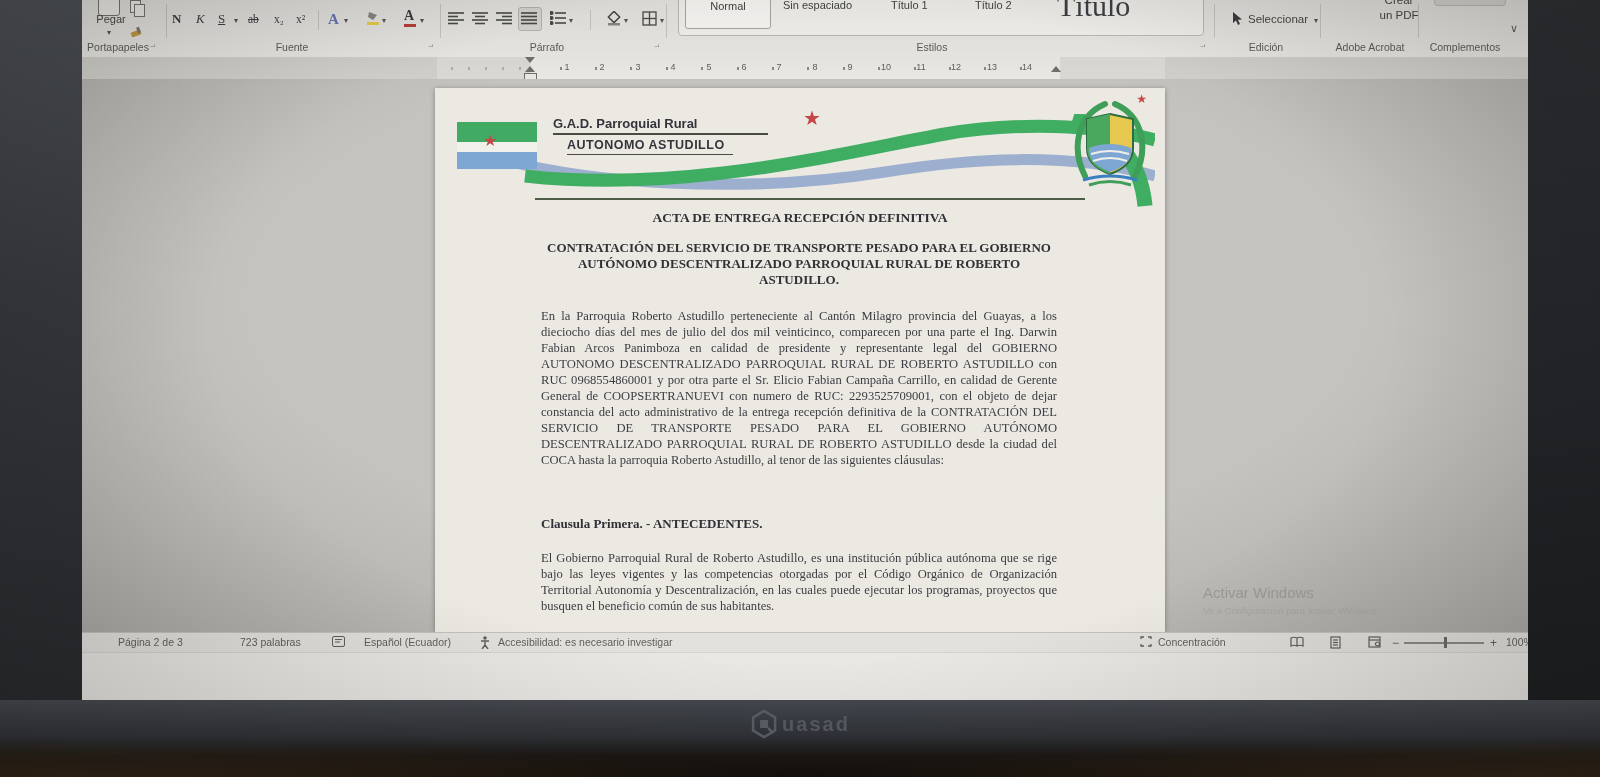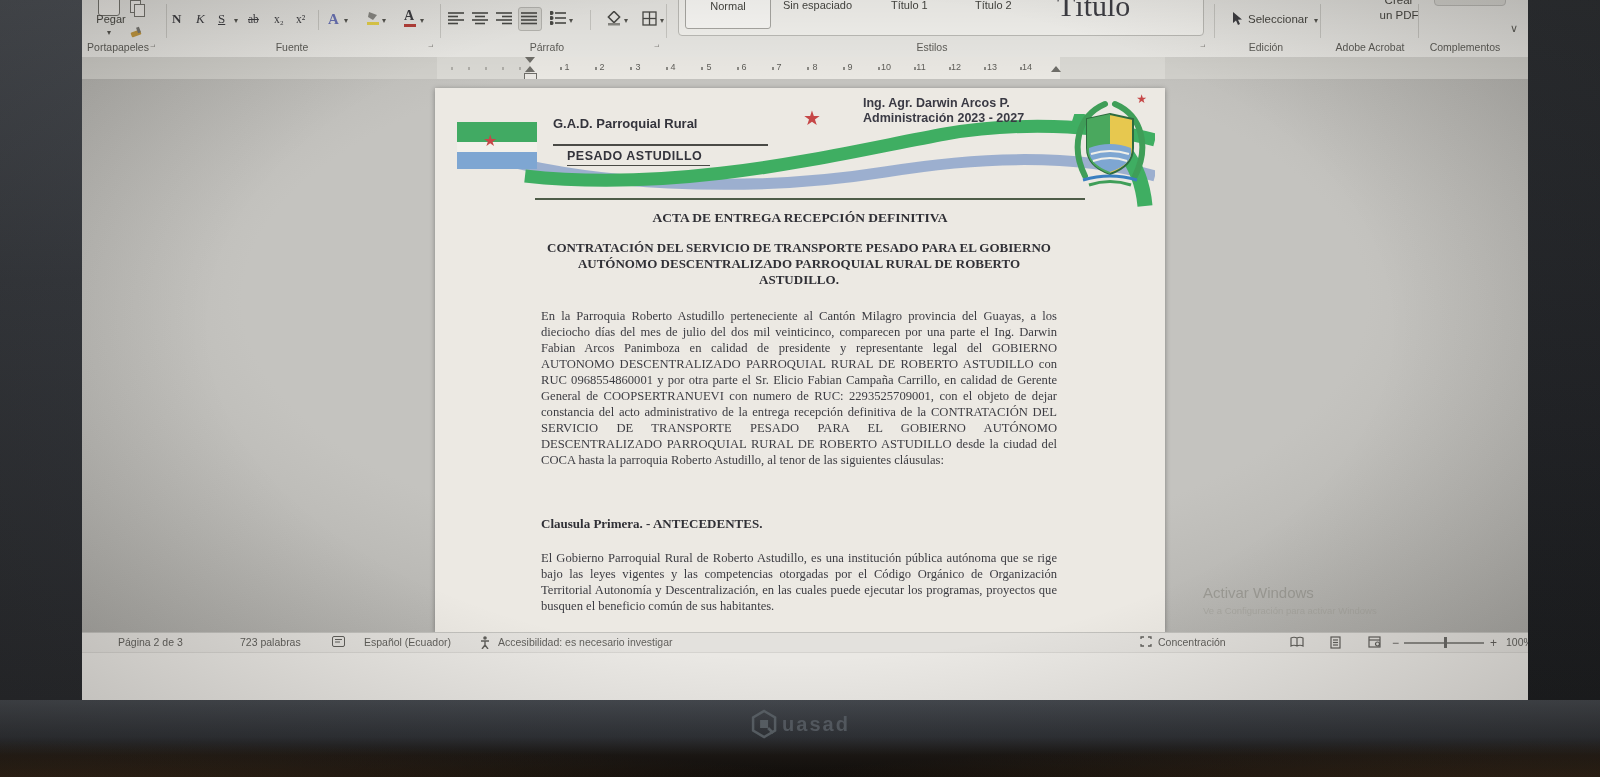--- a/index.html
+++ b/index.html
@@ -83,21 +83,21 @@
 
   
   .flag{position:absolute;left:22px;top:34px;width:80px;height:50px;z-index:3;}
   .flag .f-g{position:absolute;left:0;top:0;width:100%;height:20px;background:var(--header-green,#4fb26a);}
   .flag .f-w{position:absolute;left:0;top:20px;width:100%;height:10px;background:#f2f0ea;}
   .flag .f-b{position:absolute;left:0;top:30px;width:100%;height:17px;background:var(--flag-blue,#7ea6d2);}
   .flag .f-star{position:absolute;left:26px;top:9px;font-size:16px;color:var(--star-red,#c64747);}
   .star-mid{position:absolute;left:368px;top:18px;font-size:20px;color:var(--star-red,#c64747);z-index:4;}
   .org{position:absolute;left:118px;top:28px;z-index:4;}
   .org .l1{font-weight:bold;font-size:13px;color:#34343c;border-bottom:2px solid #4a4a46;
-     padding-bottom:13px;width:215px;}
+     padding-bottom:2px;width:215px;}
   .org .l2{font-weight:bold;font-size:12.5px;color:#34343c;margin:3px 0 0 14px;letter-spacing:.5px;
      border-bottom:1.5px solid #4a4a46;display:inline-block;padding:0 8px 2px 0;}
   .admin{position:absolute;left:428px;top:8px;width:250px;font-weight:bold;font-size:12.5px;
      color:#3a3a44;line-height:15px;z-index:4;}
   .banner{position:absolute;left:316px;top:74px;width:254px;height:27px;z-index:5;
      background:var(--banner-blue,#8598c7);border:1px solid #7186b5;box-sizing:border-box;
      text-align:center;color:#f4f3ef;font-family:"Liberation Serif",serif;font-weight:bold;
      font-size:17px;letter-spacing:2px;line-height:25px;}
   .banner::after{content:"";position:absolute;right:-7px;top:3px;width:7px;height:21px;background:#6d82b4;}
   .hrule{position:absolute;left:100px;top:110px;width:550px;height:2px;background:#4e5c48;z-index:4;}
@@ -280,29 +280,25 @@
 
         <div class="flag">
           <div class="f-g"></div>
           <div class="f-w"></div>
           <div class="f-b"></div>
           <span class="f-star">★</span>
         </div>
 
         <div class="org">
           <div class="l1">G.A.D. Parroquial Rural</div>
-          <div class="l2">PESADO ASTUDILLO</div>
+          <div class="l2">AUTONOMO ASTUDILLO</div>
         </div>
 
         <span class="star-mid">★</span>
 
-        <div class="admin">
-          <div>Ing. Agr. Darwin Arcos P.</div>
-          <div>Administración 2023 - 2027</div>
-        </div>
 
         <div class="crest">
           <svg width="78" height="92" viewBox="0 0 78 92">
             <path d="M14,80 C0,52 6,20 34,8" fill="none" stroke="#3f9e58" stroke-width="6" stroke-linecap="round"></path>
             <path d="M64,80 C78,52 72,20 44,8" fill="none" stroke="#3f9e58" stroke-width="6" stroke-linecap="round"></path>
             <path d="M39,18 L62,23 L62,52 Q62,70 39,78 Q16,70 16,52 L16,23 Z" fill="#e7c84f" stroke="#2e6b3f" stroke-width="2"></path>
             <path d="M39,18 L39,78 Q16,70 16,52 L16,23 Z" fill="#4aa85e"></path>
             <path d="M18,52 Q39,44 60,52 L60,54 Q62,68 39,76 Q18,68 18,54 Z" fill="#7ea6d2"></path>
             <path d="M20,58 Q39,52 58,58" stroke="#f0efe9" stroke-width="2" fill="none"></path>
             <path d="M22,65 Q39,59 56,65" stroke="#f0efe9" stroke-width="2" fill="none"></path>

